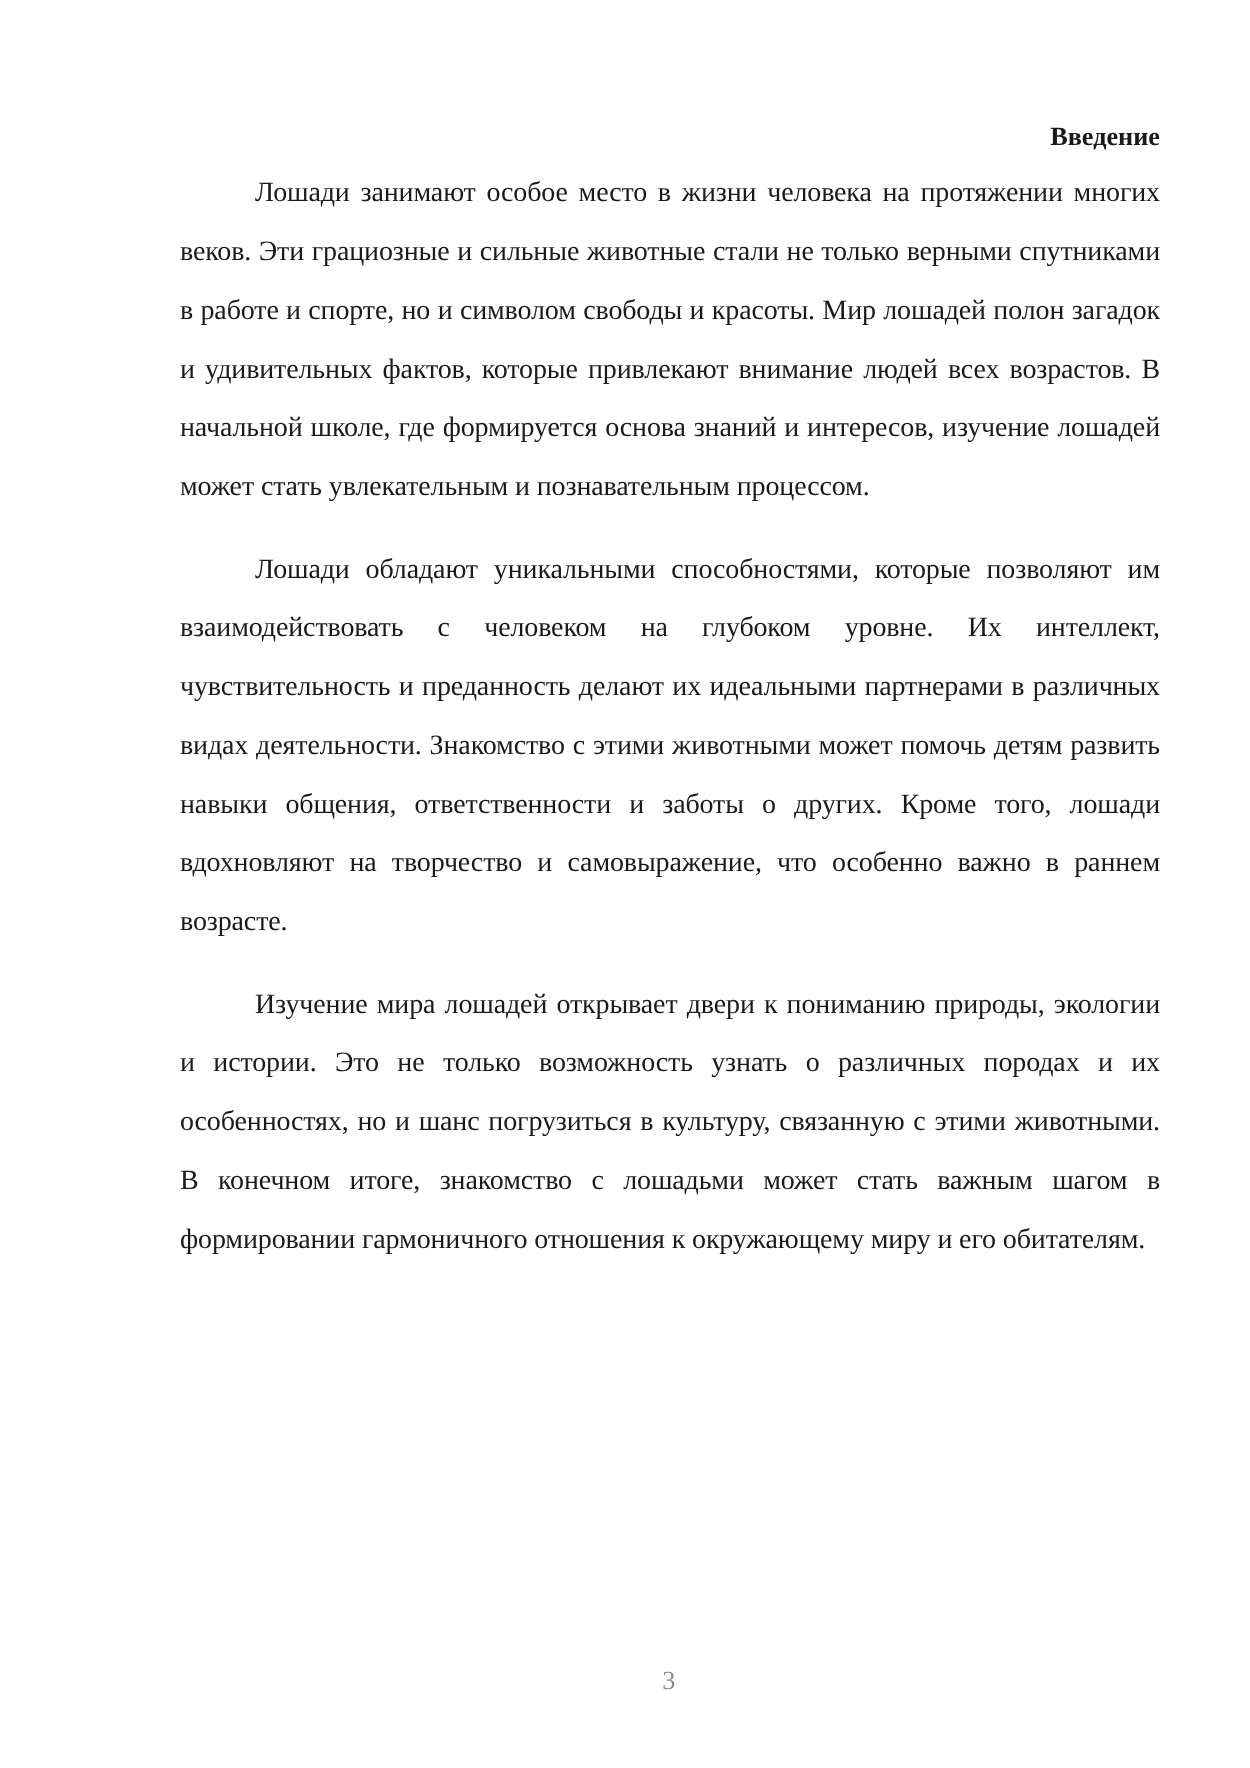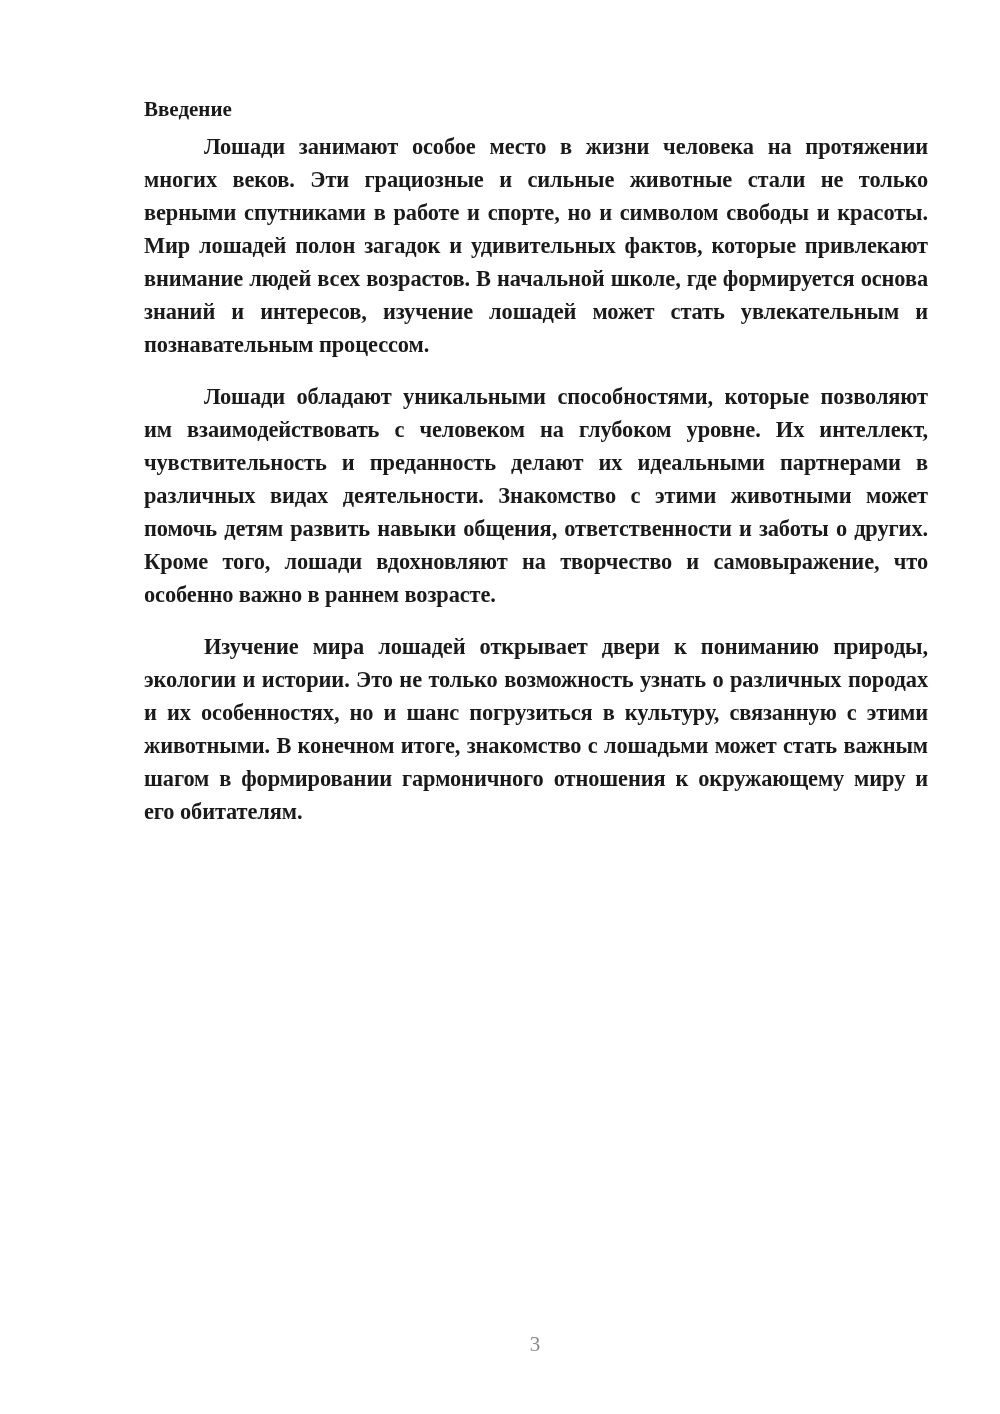--- a/index.html
+++ b/index.html
@@ -15,35 +15,34 @@
       font-family: "Liberation Serif", serif;
       color: #1a1a1a;
     }
     .page {
       position: absolute;
       left: 144px;
       top: 92px;
       width: 784px;
     }
     .heading {
-      text-align: left;
+      text-align: right;
       font-weight: bold;
       font-size: 21px;
       line-height: 35px;
       margin: 0 0 0 0;
       height: 38px;
     }
     .para {
       font-size: 22.4px;
-      line-height: 33px;
+      line-height: 47px;
       text-align: justify;
       text-indent: 60px;
       margin: 0;
       letter-spacing: -0.1px;
-      font-weight: bold;
     }
     .para + .para {
       margin-top: 19px;
     }
     .page-number {
       position: absolute;
       left: 0;
       width: 1070px;
       top: 1332px;
       text-align: center;

